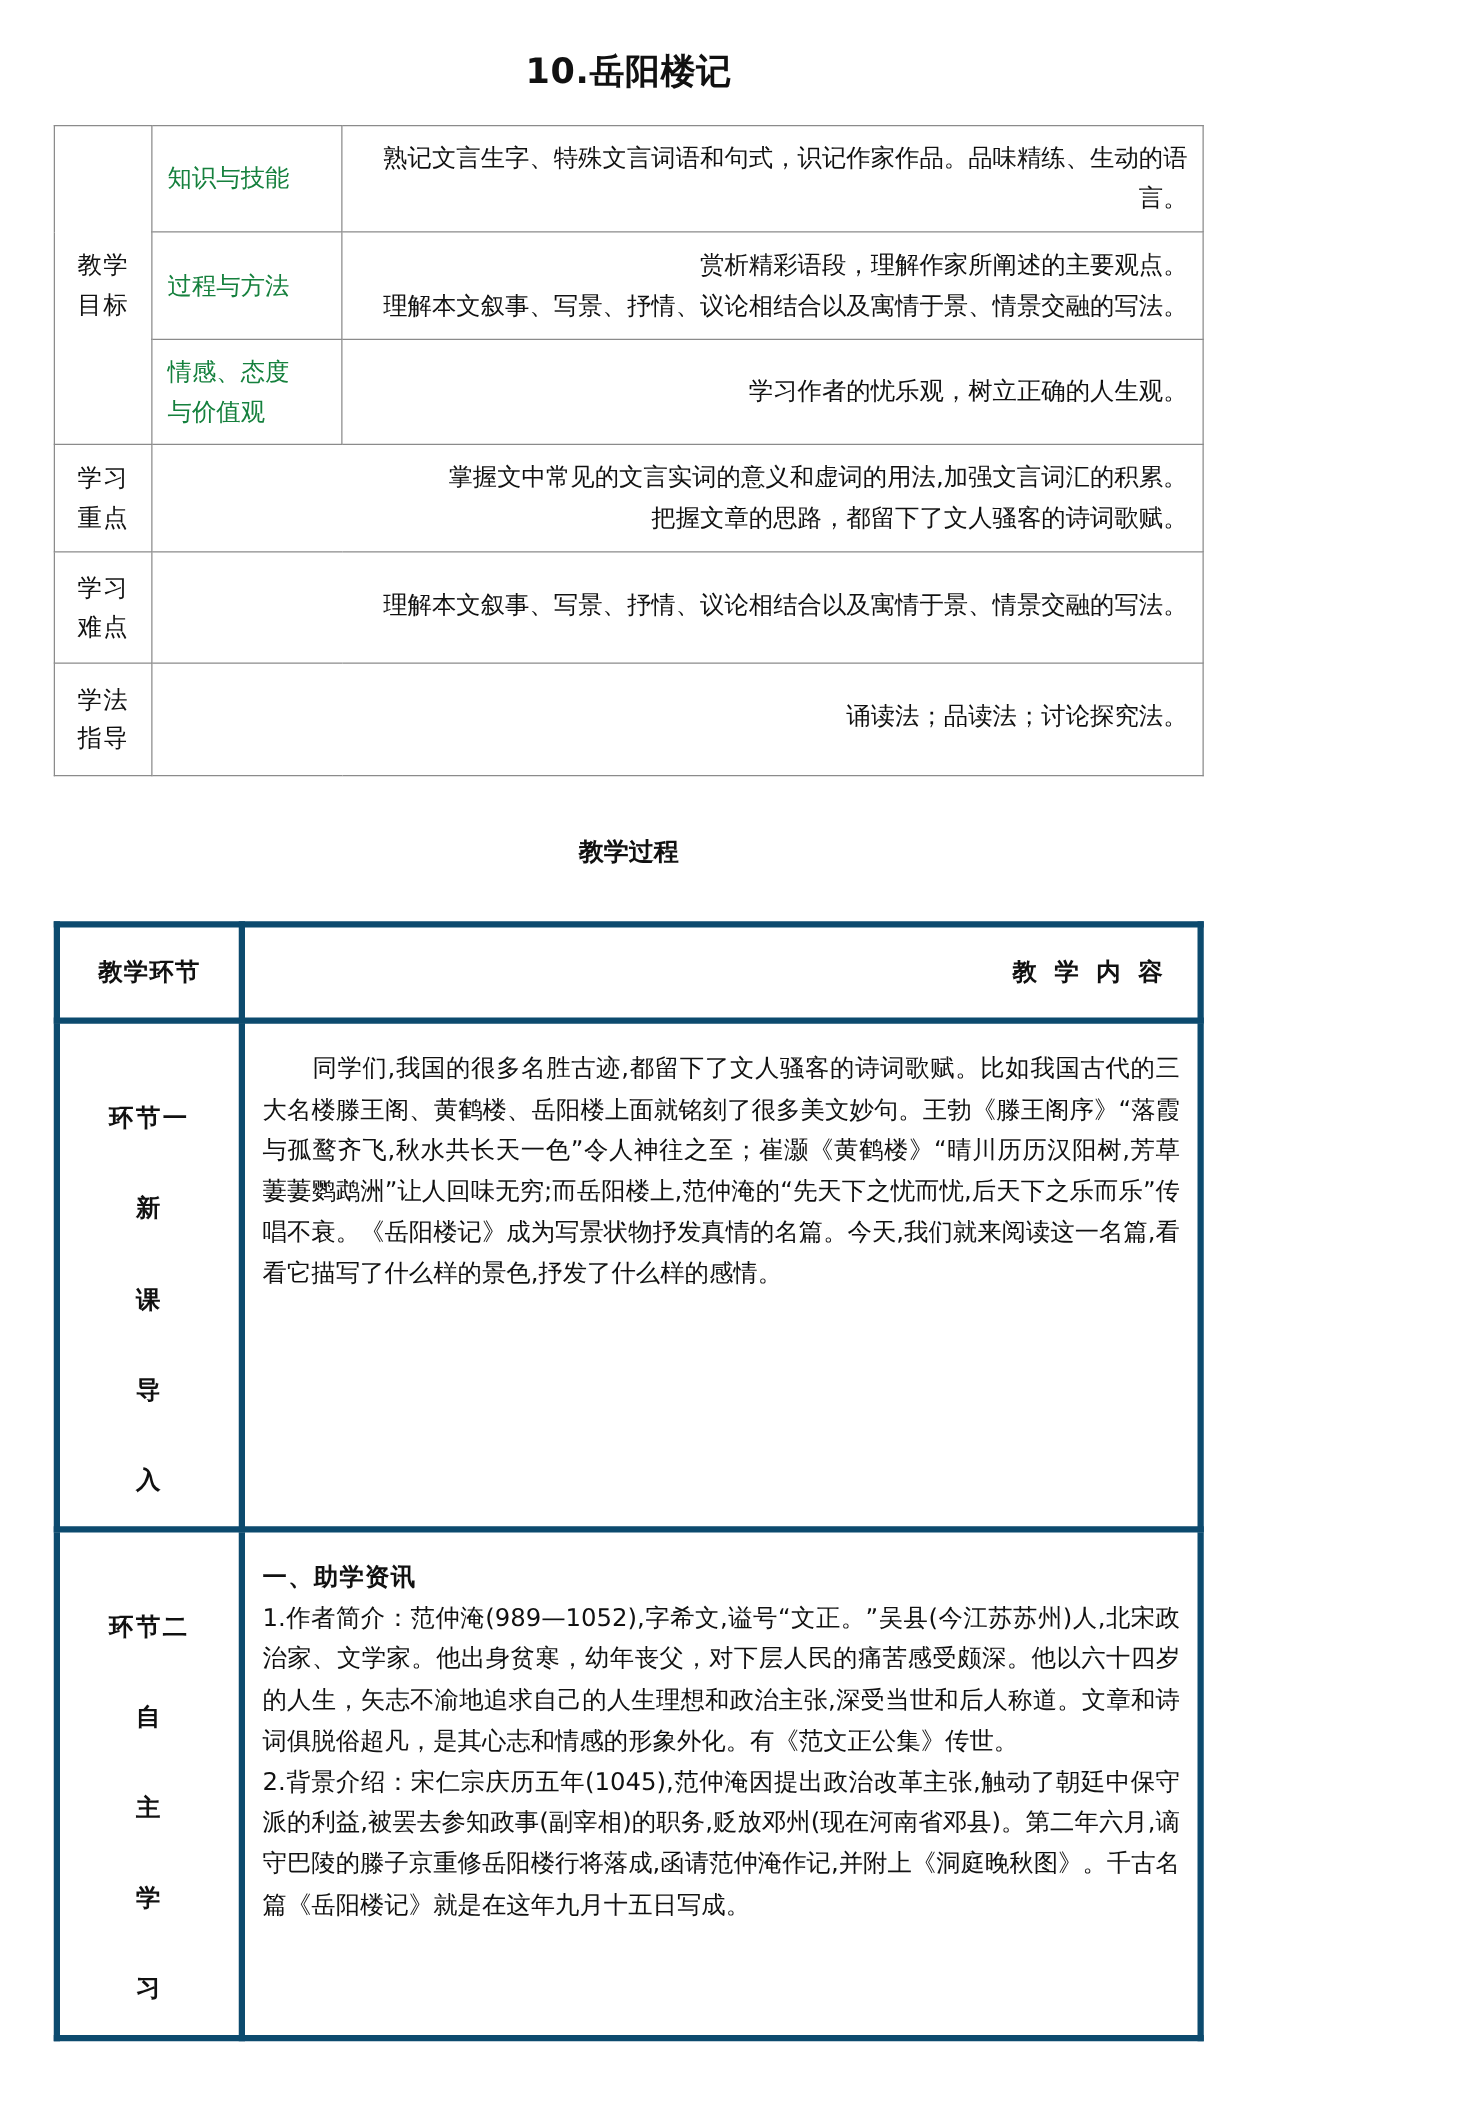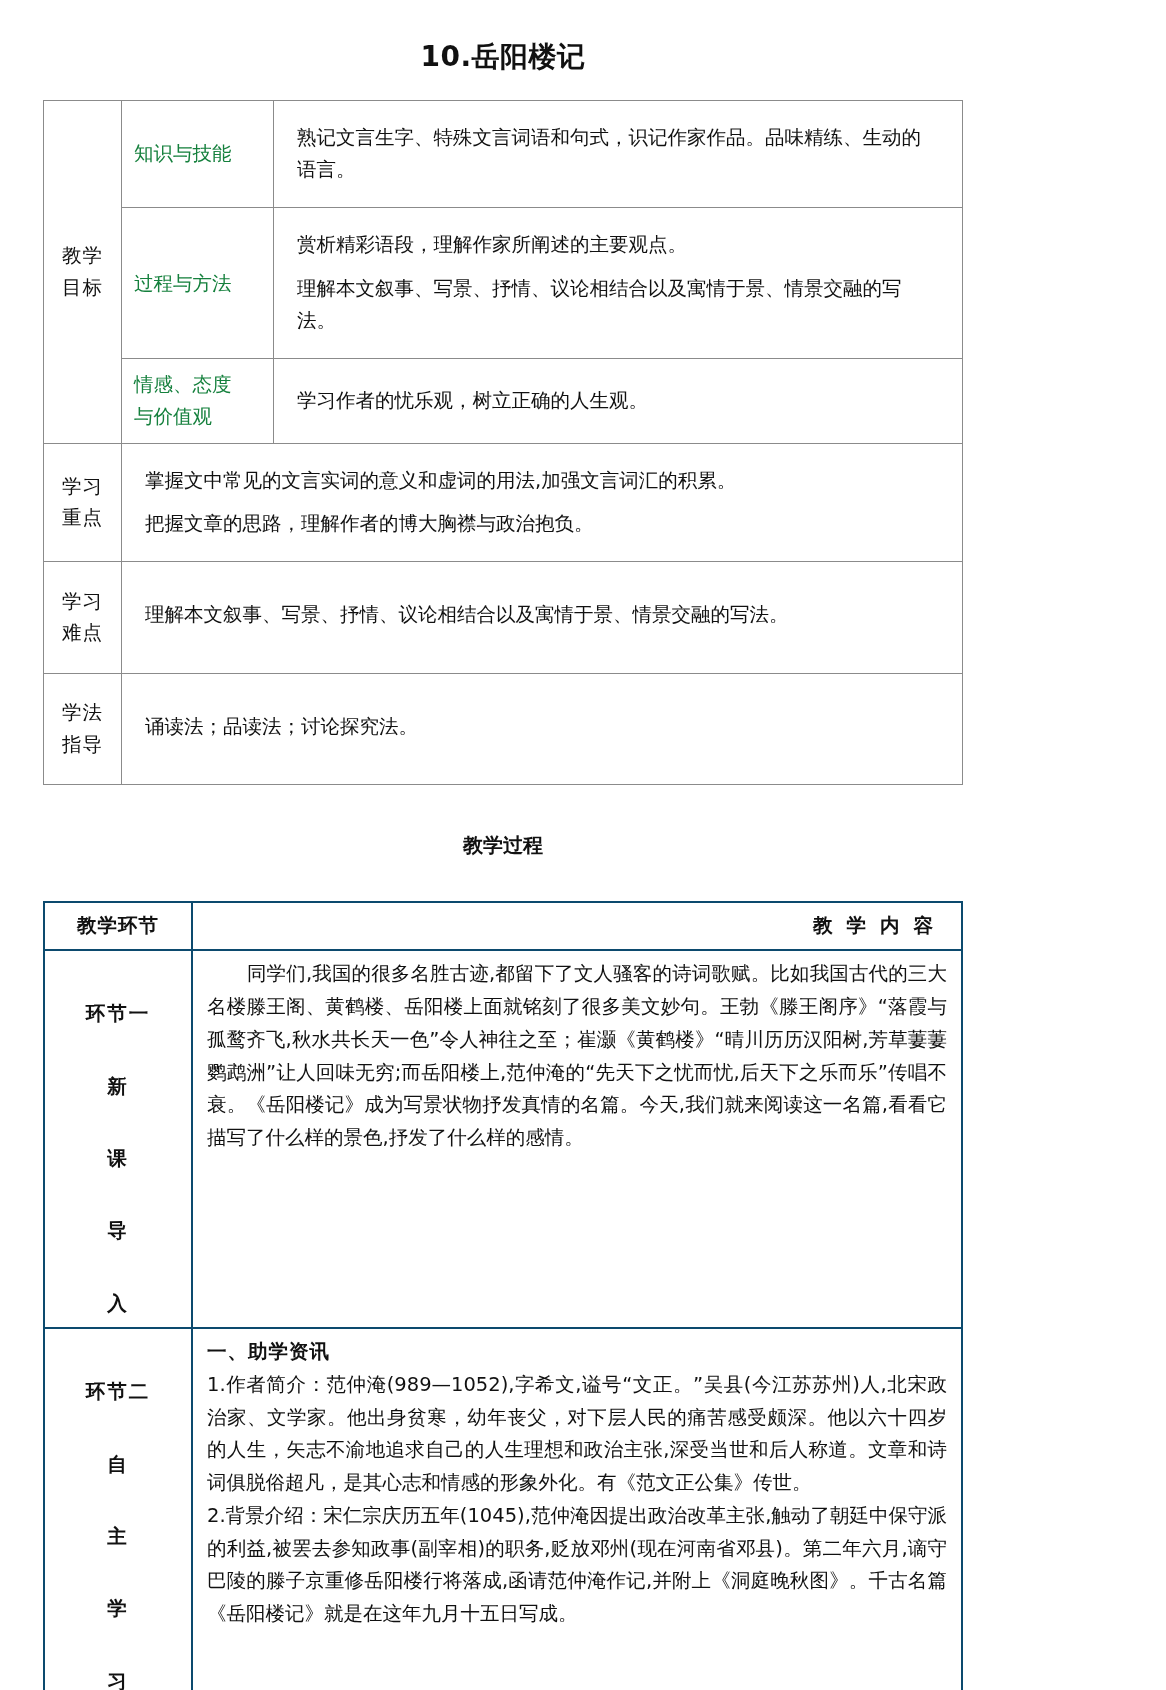--- a/index.html
+++ b/index.html
@@ -80,35 +80,36 @@
     line-height: 1.5;
     color: #15803d;
   }
   .subj span { display: block; }
 
   .body-cell {
     text-align: left;
     padding: 12px 14px 12px 16px;
   }
   .body-cell p {
-    margin: 11px;
+    margin: 0;
     line-height: 1.66;
+    text-align: right;
   }
 
   
   col.c-lbl  { width: 78px; }
   col.c-subj { width: 152px; }
   col.c-body { width: auto; }
 
   
   table.process { border-collapse: collapse; width: 920px; margin: 0 auto; table-layout: fixed; }
   table.process td {
-    border: 2px solid #0c4a6e;
+    border: 5px solid #0c4a6e;
     vertical-align: top;
-    padding: 7px 14px;
+    padding: 20px 14px;
     font-size: 19.5px;
     line-height: 1.66;
   }
   col.p-link { width: 148px; }
   col.p-cont { width: auto; }
 
   .hdr-link {
     text-align: center;
     font-weight: 700;
     font-size: 21px;
@@ -192,21 +193,21 @@
         </td>
       </tr>
 
       <tr>
         <td class="lbl lbl-vert">
           <span>学习</span>
           <span>重点</span>
         </td>
         <td class="body-cell" colspan="2">
           <p>掌握文中常见的文言实词的意义和虚词的用法,加强文言词汇的积累。</p>
-          <p>把握文章的思路，理解作者的博大胸襟与政治抱负。</p>
+          <p>把握文章的思路，都留下了文人骚客的诗词歌赋。</p>
         </td>
       </tr>
 
       <tr>
         <td class="lbl lbl-vert">
           <span>学习</span>
           <span>难点</span>
         </td>
         <td class="body-cell" colspan="2" style="padding-top:26px;padding-bottom:30px;">
           <p>理解本文叙事、写景、抒情、议论相结合以及寓情于景、情景交融的写法。</p>

